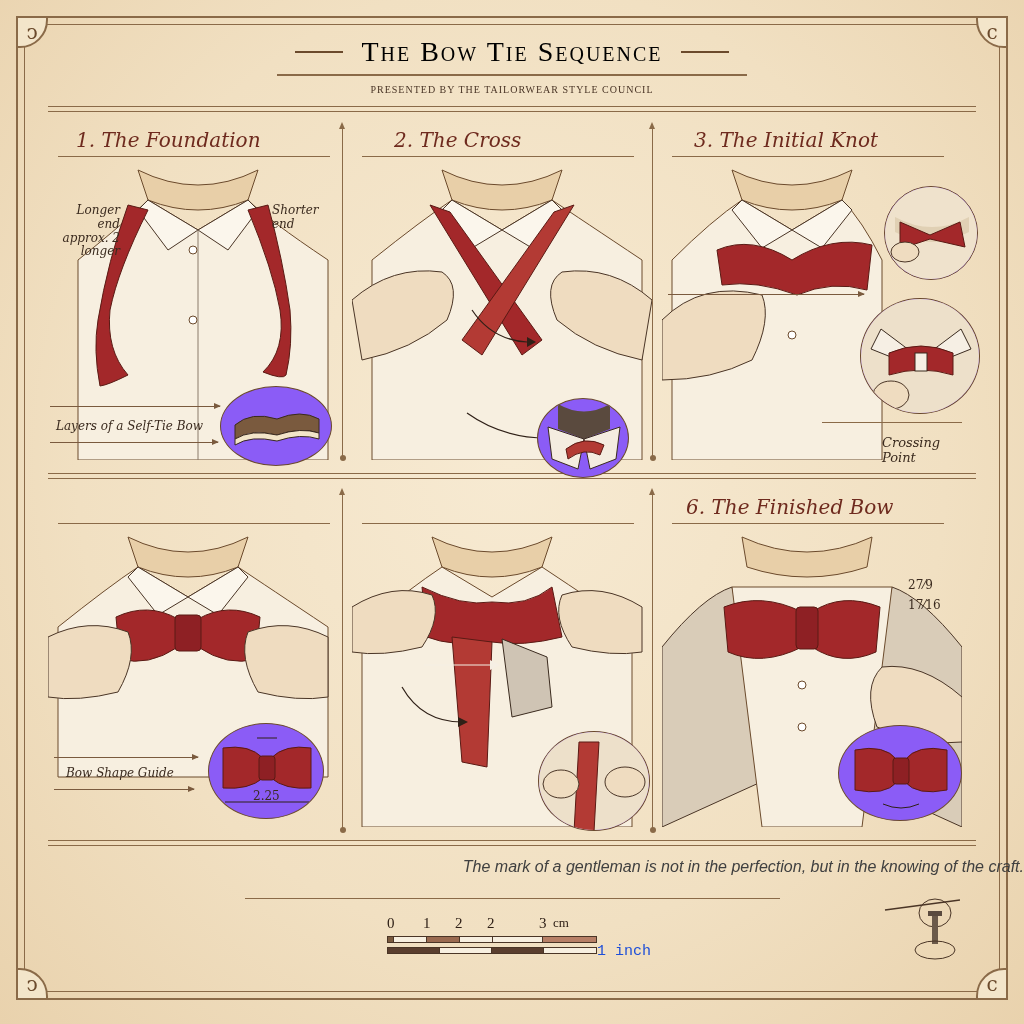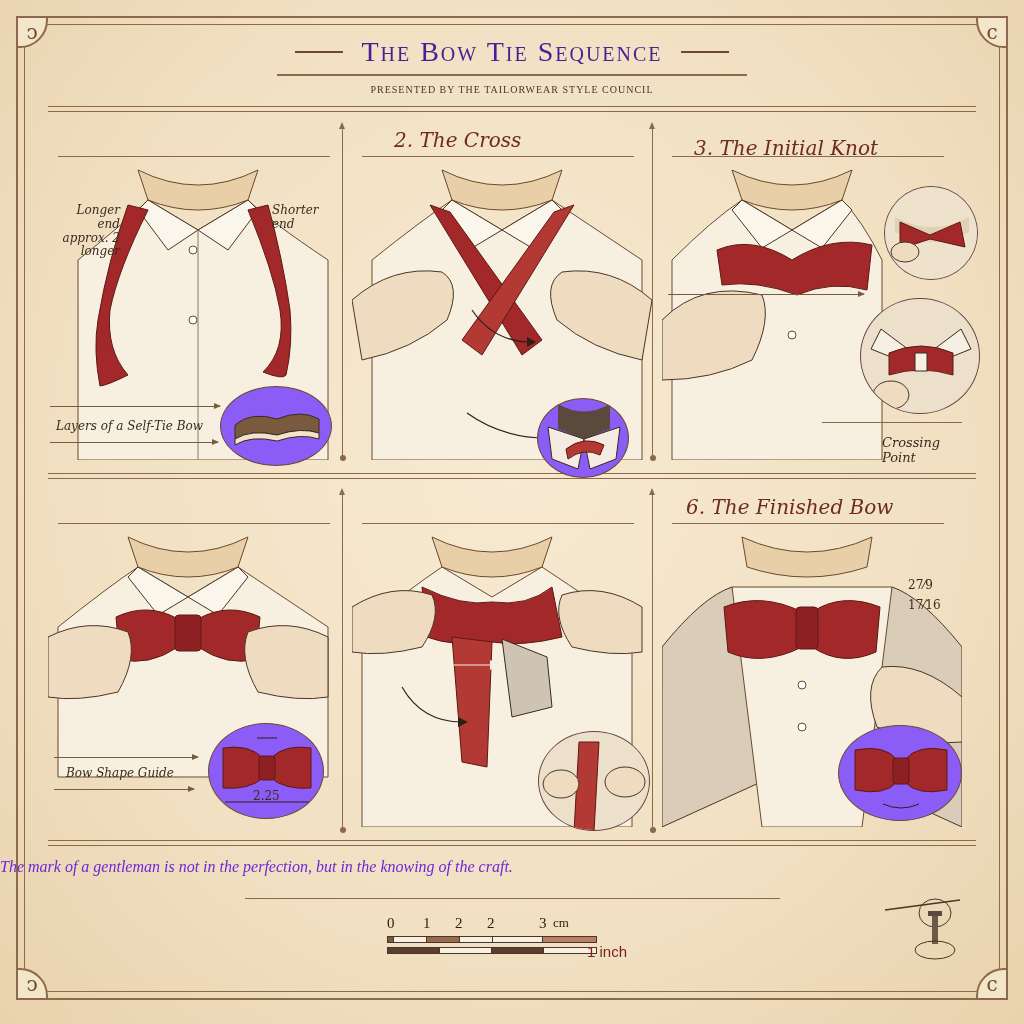--- a/index.html
+++ b/index.html
@@ -27,21 +27,21 @@
   .corner.tl { left: 16px; top: 16px; border-bottom-right-radius: 28px; }
   .corner.tr { right: 16px; top: 16px; border-bottom-left-radius: 28px; }
   .corner.bl { left: 16px; bottom: 24px; border-top-right-radius: 28px; }
   .corner.br { right: 16px; bottom: 24px; border-top-left-radius: 28px; }
 
   .header { position: absolute; left: 0; top: 36px; width: 1024px; text-align: center; }
   .title-row { display: flex; align-items: center; justify-content: center; gap: 18px; }
   .title-rule { width: 48px; height: 1.5px; background: #6b4a2c; }
   .title {
     font-family: "Liberation Serif", serif; font-size: 28px; letter-spacing: 2px;
-    color: #4c1d95; font-variant: small-caps;
+    color: #000000; font-variant: small-caps;
   }
   .title-under { margin: 6px auto 0; width: 470px; height: 1.5px; background: #8a6a48; }
   .subtitle {
     margin-top: 8px; font-family: "Liberation Serif", serif; font-size: 10px;
     letter-spacing: 1px; color: #4a3526;
   }
   .hrule-double {
     position: absolute; left: 48px; width: 928px; height: 6px;
     border-top: 1.5px solid #8a6a48; border-bottom: 1.5px solid #8a6a48;
   }
@@ -70,31 +70,31 @@
     position: absolute; border-radius: 50%; border: 1.5px solid #6b4a2c;
     background: #8b5cf6; overflow: hidden;
   }
   .arrow-line { position: absolute; height: 1px; background: #7a5a3e; }
   .arrow-line::after {
     content: ""; position: absolute; right: -1px; top: -3px;
     border-top: 3.5px solid transparent; border-bottom: 3.5px solid transparent; border-left: 7px solid #7a5a3e;
   }
 
   .quote {
-    position: absolute; left: 0; top: 858px; width: 1024px; text-align: left;
-    font-family: Liberation Serif, serif; font-style: italic; font-size: 16px; color: #6d28d9;
+    position: absolute; left: 0; top: 858px; width: 1024px; text-align: right;
+    font-family: Liberation Sans, sans-serif; font-style: italic; font-size: 16px; color: #404040;
   }
   .quote-rule { position: absolute; left: 245px; top: 898px; width: 535px; height: 1px; background: #8a6a48; }
 
   .scale { position: absolute; left: 387px; top: 915px; width: 260px; height: 50px; }
   .scale-nums { position: absolute; left: 0; top: 0; font-family: "Liberation Serif", serif; font-size: 15px; color: #2f2017; }
   .scale-nums span { position: absolute; top: 0; white-space: nowrap; }
   .bar-row { position: absolute; left: 0; height: 7px; display: flex; border: 1px solid #4a3526; }
   .bar-row div { height: 100%; border-right: 1px solid #4a3526; }
-  .scale-inch { position: absolute; left: 200px; top: 28px; font-family: Liberation Sans, sans-serif; font-size: 15px; color: #7f1d1d; white-space: nowrap; }
+  .scale-inch { position: absolute; left: 210px; top: 28px; font-family: Liberation Mono, monospace; font-size: 15px; color: #1d4ed8; white-space: nowrap; }
 </style>
 </head>
 <body>
 
 <div class="frame-outer"></div>
 <div class="frame-inner"></div>
 <div class="corner tl">ↄ</div>
 <div class="corner tr">c</div>
 <div class="corner bl">ↄ</div>
 <div class="corner br">c</div>
@@ -112,20 +112,21 @@
 <div class="hrule-double" style="top:106px;"></div>
 <div class="hrule-double" style="top:473px;"></div>
 <div class="hrule-double" style="top:840px;"></div>
 
 <div class="vdiv" style="left:342px; top:128px; height:330px;"></div>
 <div class="vdiv" style="left:652px; top:128px; height:330px;"></div>
 <div class="vdiv" style="left:342px; top:494px; height:336px;"></div>
 <div class="vdiv" style="left:652px; top:494px; height:336px;"></div>
 
 <div class="panel" style="left:48px; top:118px;">
+  <div class="panel-title">1. The Foundation</div>
   <div class="panel-title-rule"></div>
   <svg class="illus" viewBox="0 0 300 300">
     <path d="M90 10 Q150 40 210 10 L200 40 Q150 60 100 40 Z" fill="#e8cfa8" stroke="#6b4a2c" stroke-width="1"></path>
     <path d="M30 100 Q80 60 100 40 L150 70 L200 40 Q220 60 280 100 L280 300 L30 300 Z" fill="#f7efe0" stroke="#6b4a2c" stroke-width="1"></path>
     <path d="M100 40 L150 70 L120 90 L90 50 Z" fill="#fbf6ec" stroke="#4a3526" stroke-width="1"></path>
     <path d="M200 40 L150 70 L180 90 L210 50 Z" fill="#fbf6ec" stroke="#4a3526" stroke-width="1"></path>
     <line x1="150" y1="70" x2="150" y2="300" stroke="#8a7a6a" stroke-width="1"></line>
     <circle cx="145" cy="90" r="4" fill="#fff" stroke="#6b4a2c"></circle>
     <circle cx="145" cy="160" r="4" fill="#fff" stroke="#6b4a2c"></circle>
     <path d="M80 45 L100 50 Q70 110 62 150 Q58 190 80 215 Q60 225 52 226 Q45 190 50 160 Q60 100 80 45 Z" fill="#a3282a" stroke="#5a1a14" stroke-width="1"></path>
@@ -167,21 +168,21 @@
     <svg viewBox="0 0 92 80" width="92" height="80">
       <path d="M20 5 Q46 20 72 5 L72 30 L46 40 L20 30 Z" fill="#5a4a3e"></path>
       <path d="M10 28 L46 40 L40 70 L14 60 Z" fill="#f4ece0" stroke="#3a2a1e"></path>
       <path d="M82 28 L46 40 L52 70 L78 60 Z" fill="#f4ece0" stroke="#3a2a1e"></path>
       <path d="M28 50 Q46 36 66 46 L62 56 Q46 48 30 60 Z" fill="#b33a34" stroke="#5a1a14"></path>
     </svg>
   </div>
 </div>
 
 <div class="panel" style="left:662px; top:118px;">
-  <div class="panel-title" style="left:32px;margin-top:8px;">3. The Initial Knot</div>
+  <div class="panel-title" style="left:32px;">3. The Initial Knot</div>
   <div class="panel-title-rule"></div>
   <svg class="illus" viewBox="0 0 300 300">
     <path d="M70 10 Q130 40 190 10 L180 40 Q130 60 80 40 Z" fill="#e8cfa8" stroke="#6b4a2c"></path>
     <path d="M10 100 Q50 60 80 40 L130 70 L180 40 Q200 60 220 100 L220 300 L10 300 Z" fill="#f7efe0" stroke="#6b4a2c"></path>
     <path d="M80 40 L130 70 L100 88 L70 50 Z" fill="#fbf6ec" stroke="#4a3526"></path>
     <path d="M180 40 L130 70 L160 88 L190 50 Z" fill="#fbf6ec" stroke="#4a3526"></path>
     <path d="M55 90 Q90 75 130 100 Q170 75 210 85 L205 130 Q170 120 135 135 Q95 120 60 125 Z" fill="#a3282a" stroke="#5a1a14"></path>
     <path d="M0 160 Q40 120 100 135 Q110 160 90 200 Q50 220 0 220 Z" fill="#efdcc0" stroke="#4a3526"></path>
     <circle cx="130" cy="175" r="4" fill="#fff" stroke="#6b4a2c"></circle>
   </svg>

